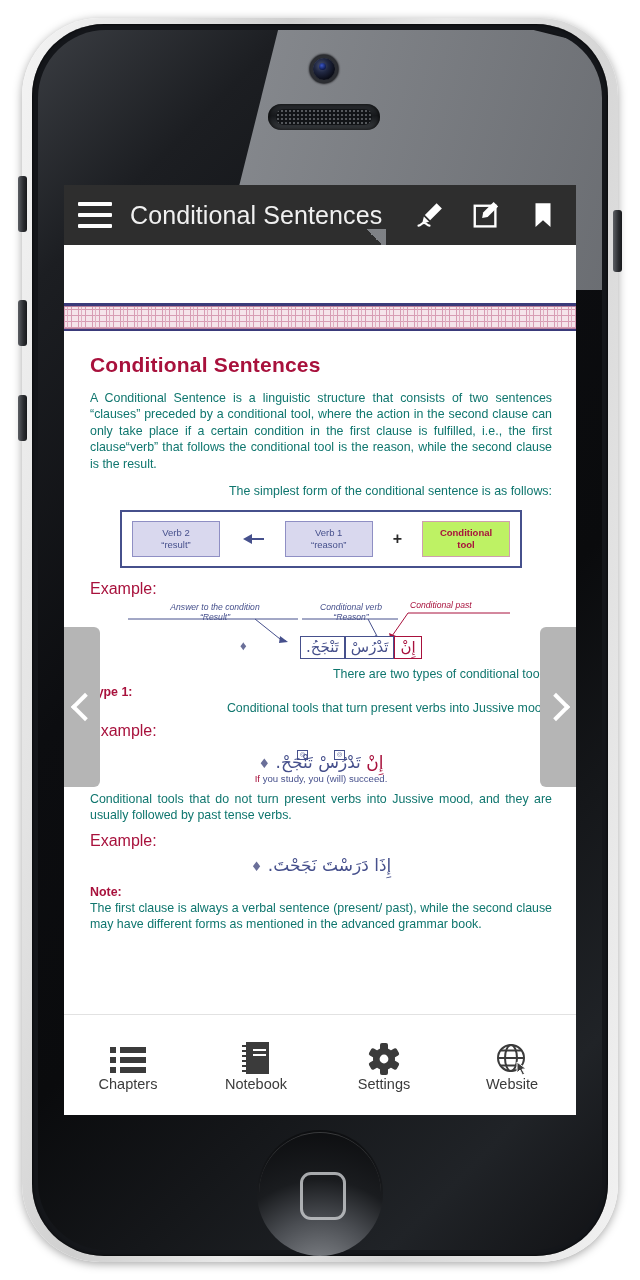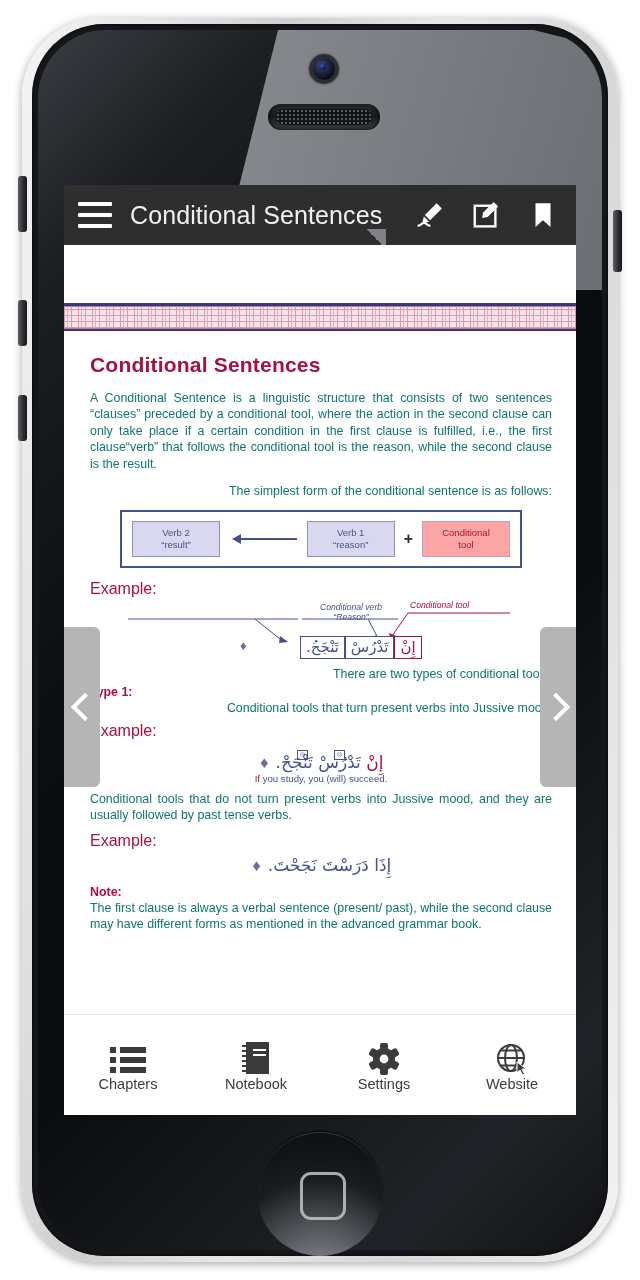--- a/index.html
+++ b/index.html
@@ -118,27 +118,27 @@
     letter-spacing:.2px;
   }
   .para{
     color:#0f766e;font-size:12.4px;line-height:1.32;text-align:justify;margin:0 0 11px 0;
   }
   .para.nojust{text-align:right;}
 
   
   .struct{
     border:2px solid #46508c;margin:2px 30px 12px 30px;padding:9px 10px;
-    display:flex;align-items:center;justify-content:flex-end;gap:4px;background:#fff;
+    display:flex;align-items:center;justify-content:flex-end;gap:15px;background:#fff;
   }
   .sbox{
     border:1px solid #8f8fc4;background:#d9d8ee;color:#46508c;
     font-size:9.5px;line-height:1.25;text-align:center;padding:5px 0;width:86px;flex:none;
   }
-  .sbox.pink{background:#fca5a5;border-color:#cf9fae;color:#a8113c;}
+  .sbox.pink{background:#bef264;border-color:#cf9fae;color:#a8113c;font-weight:bold;}
   .arrow-line{flex:1;position:relative;height:12px;margin:0 6px;}
   .arrow-line::before{content:"";position:absolute;left:10px;right:0;top:5px;height:1.5px;background:#46508c;}
   .arrow-line::after{content:"";position:absolute;left:2px;top:1px;
     border-top:5px solid transparent;border-bottom:5px solid transparent;border-right:9px solid #46508c;}
   .plus{color:#2b2b2b;font-size:16px;font-weight:bold;margin:0 5px;}
 
   .ex-label{color:#a8113c;font-size:16px;margin:0 0 2px 0;}
 
   
   .annot{position:relative;height:62px;margin:0 0 4px 0;}
@@ -291,25 +291,29 @@
               <path d="M165 19 L190 39 L196 41" stroke="#46508c" stroke-width="1" fill="none"></path>
               <polygon points="190,36 198,42 189,43" fill="#46508c"></polygon>
               <line x1="212" y1="19" x2="308" y2="19" stroke="#46508c" stroke-width="1"></line>
               <path d="M278 19 L288 38 L292 40" stroke="#46508c" stroke-width="1" fill="none"></path>
               <polygon points="285,35 293,41 284,42" fill="#46508c"></polygon>
               <line x1="318" y1="13" x2="420" y2="13" stroke="#a8113c" stroke-width="1"></line>
               <path d="M318 13 L302 36" stroke="#a8113c" stroke-width="1" fill="none"></path>
               <polygon points="299,33 301,42 306,36" fill="#a8113c"></polygon>
             </svg>
 
+            <div class="an-txt" style="left:40px;top:2px;width:170px;">
+              <span>Answer to the condition</span><br>
+              <span>“Result”</span>
+            </div>
             <div class="an-txt" style="left:212px;top:2px;width:98px;">
               <span>Conditional verb</span><br>
               <span>“Reason”</span>
             </div>
-            <div class="an-txt red" style="left:320px;top:0px;width:100px;text-align:left;">Conditional tool</div>
+            <div class="an-txt red" style="left:320px;top:0px;width:100px;text-align:left;">Conditional past</div>
 
             <div class="hand" style="left:150px;top:38px;">♦</div>
 
             <div class="ar-cells" style="left:190px;top:36px;padding-left:20px;">
               <div class="ar-cell">تَنْجَحُ.</div>
               <div class="ar-cell">تَدْرُسْ</div>
               <div class="ar-cell red">إِنْ</div>
             </div>
           </div>
 

